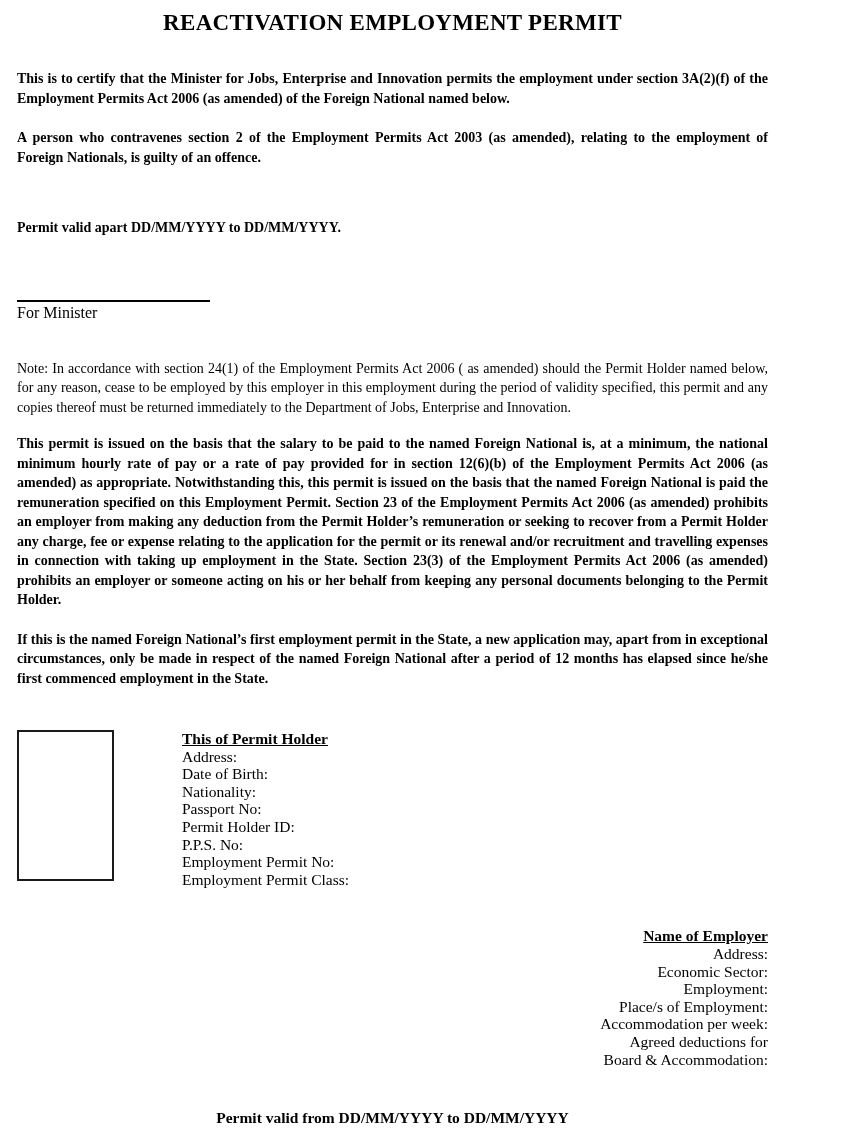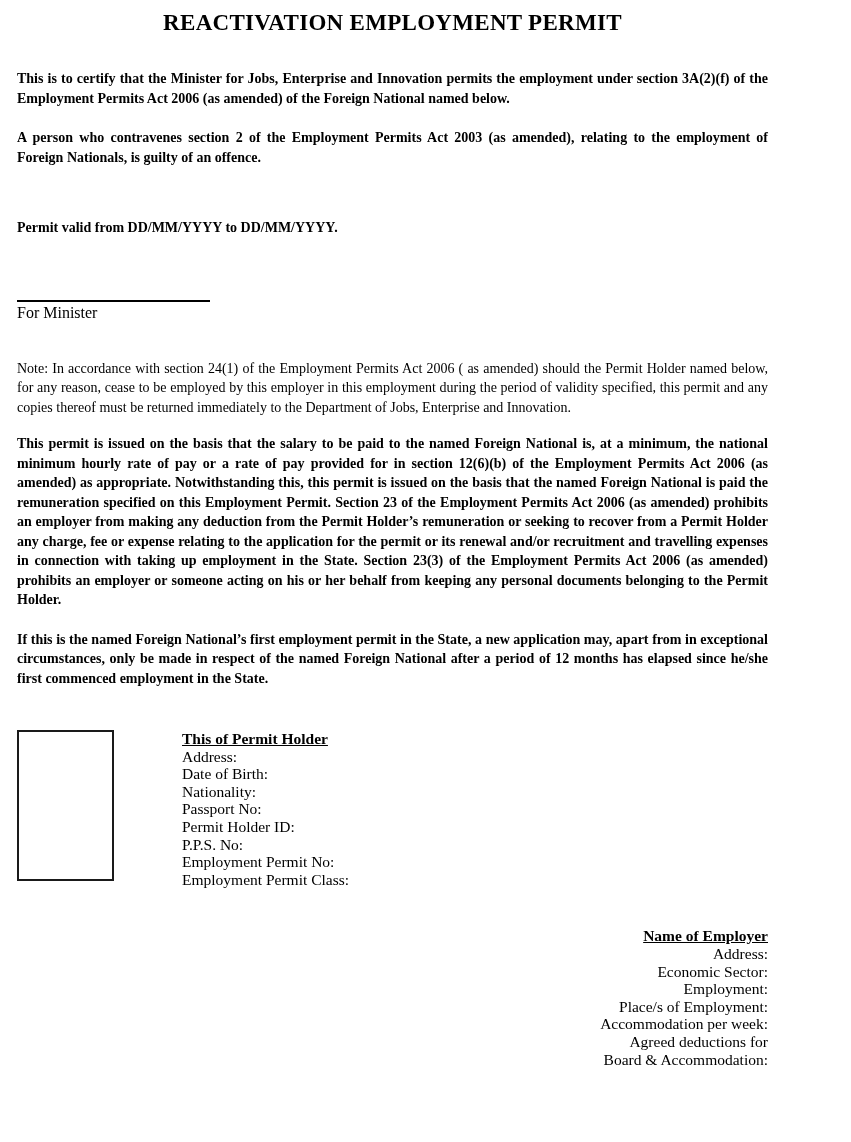--- a/index.html
+++ b/index.html
@@ -87,21 +87,21 @@
 <body>
 
 <div class="page">
 
   <div class="title">REACTIVATION EMPLOYMENT PERMIT</div>
 
   <p class="para bold p-intro">This is to certify that the Minister for Jobs, Enterprise and Innovation permits the employment under section 3A(2)(f) of the Employment Permits Act 2006 (as amended) of the Foreign National named below.</p>
 
   <p class="para bold p-offence">A person who contravenes section 2 of the Employment Permits Act 2003 (as amended), relating to the employment of Foreign Nationals, is guilty of an offence.</p>
 
-  <p class="para bold p-valid">Permit valid from DD/MM/YYYY to DD/MM/YYYY.</p>
+  <p class="para bold p-valid">Permit valid apart DD/MM/YYYY to DD/MM/YYYY.</p>
 
   <div class="sig-line"></div>
   <div class="sig-label">For Minister</div>
 
   <p class="para p-note">Note: In accordance with section 24(1) of the Employment Permits Act 2006 ( as amended)  should the Permit Holder named below, for any reason, cease to be employed by this employer in this employment during the period of validity specified, this permit and any copies thereof must be returned immediately to the Department of Jobs, Enterprise and Innovation.</p>
 
   <p class="para bold p-salary">This permit is issued on the basis that the salary to be paid to the named Foreign National is, at a minimum, the national minimum hourly rate of pay or a rate of pay provided for in section 12(6)(b) of the Employment Permits Act 2006 (as amended) as appropriate. Notwithstanding this, this permit is issued on the basis that the named Foreign National is paid the remuneration specified on this Employment Permit.  Section 23 of  the Employment Permits Act 2006 (as amended) prohibits an employer from making any deduction from the Permit Holder’s remuneration or seeking to recover from a Permit Holder any charge, fee or expense relating to the application for the permit or its renewal and/or recruitment and travelling expenses in connection with taking up employment in the State.  Section 23(3) of the Employment Permits Act 2006 (as amended) prohibits an employer or someone acting on his or her behalf from keeping any personal documents belonging to the Permit Holder.</p>
 
   <p class="para bold p-first">If this is the named Foreign National’s first employment permit in the State, a new application may, apart from in exceptional circumstances, only be made in respect of the named Foreign National after a period of 12 months has elapsed since he/she first commenced employment in the State.</p>
 
@@ -124,14 +124,15 @@
     <div class="fields-heading">Name of Employer</div>
     <div>Address:</div>
     <div>Economic Sector:</div>
     <div>Employment:</div>
     <div>Place/s of Employment:</div>
     <div>Accommodation per week:</div>
     <div>Agreed deductions for</div>
     <div>Board &amp; Accommodation:</div>
   </div>
 
+  <div class="footer-valid">Permit valid from DD/MM/YYYY to DD/MM/YYYY</div>
 
 </div>
 
 </body></html>

